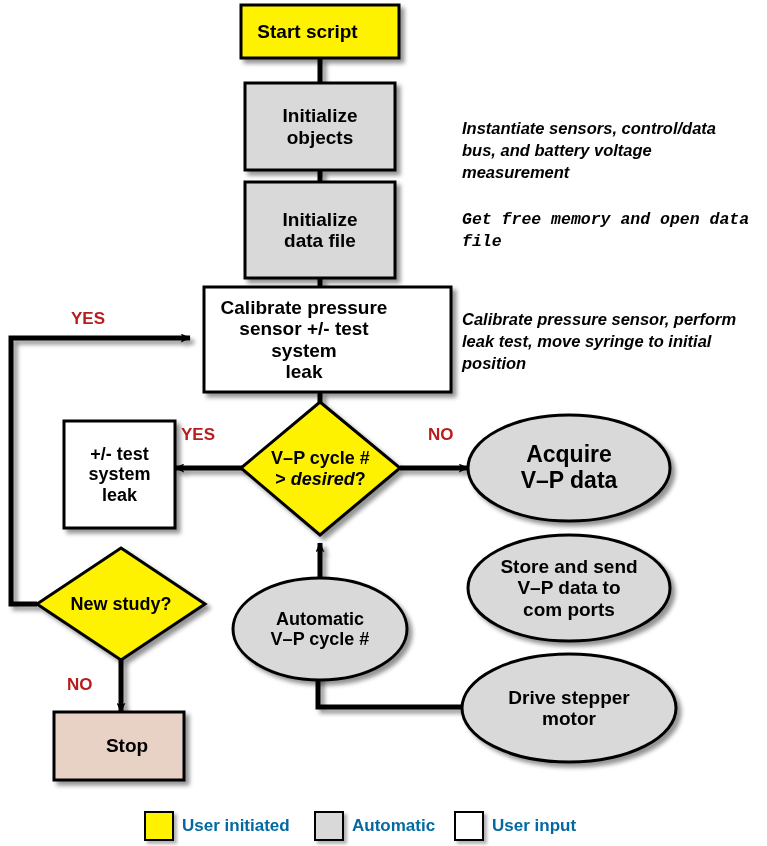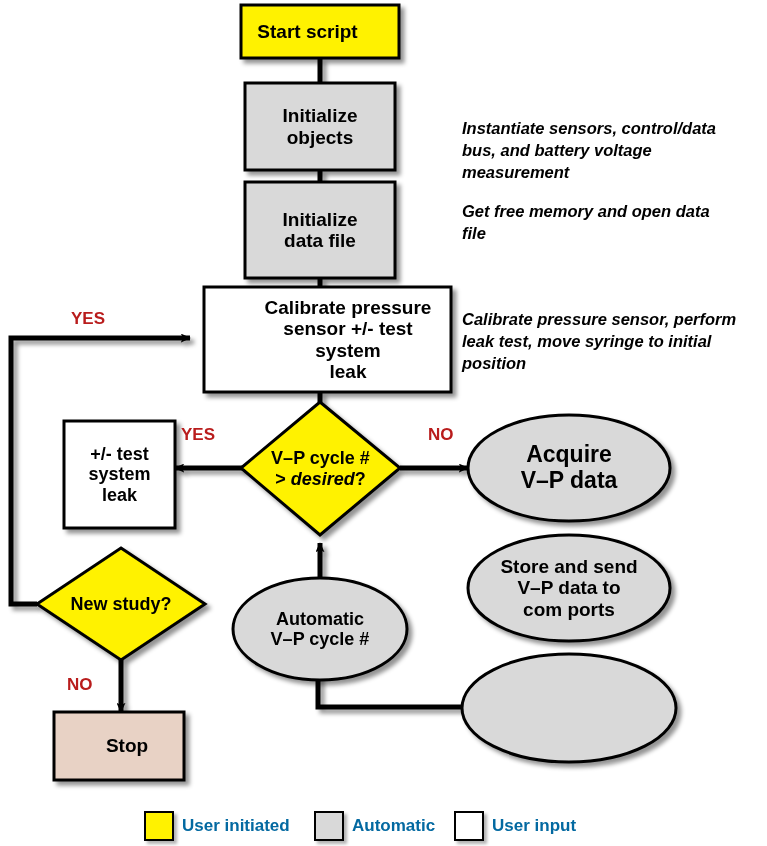--- a/index.html
+++ b/index.html
@@ -124,21 +124,21 @@
   </svg>
 
   <div class="node-text" style="left:241px; top:5px; width:133px; height:53px; font-size:19px;">Start script</div>
 
   <div class="node-text" style="left:245px; top:83px; width:150px; height:87px; font-size:19px;">Initialize
 objects</div>
 
   <div class="node-text" style="left:245px; top:182px; width:150px; height:96px; font-size:19px;">Initialize
 data file</div>
 
-  <div class="node-text" style="left:204px; top:287px; width:200px; height:105px; font-size:19px;margin-left:44px;">Calibrate pressure
+  <div class="node-text" style="left:204px; top:287px; width:200px; height:105px; font-size:19px;">Calibrate pressure
 sensor +/- test system
 leak</div>
 
   <div class="node-text" style="left:64px; top:421px; width:111px; height:107px; font-size:18px;">+/- test
 system
 leak</div>
 
   <div class="node-text" style="left:243px; top:402px; width:155px; height:133px; font-size:18px; flex-direction:column;">
     <span>V–P cycle #</span>
     <span><span>&gt; </span><span class="italic-word">desired</span><span>?</span></span>
@@ -148,29 +148,31 @@
 
   <div class="node-text" style="left:62px; top:712px; width:130px; height:68px; font-size:19px;">Stop</div>
 
   <div class="node-text" style="left:468px; top:415px; width:202px; height:106px; font-size:23px;">Acquire
 V–P data</div>
 
   <div class="node-text" style="left:468px; top:535px; width:202px; height:106px; font-size:19px;">Store and send
 V–P data to
 com ports</div>
 
+  <div class="node-text" style="left:462px; top:654px; width:214px; height:108px; font-size:19px;">Drive stepper
+motor</div>
 
   <div class="node-text" style="left:233px; top:578px; width:174px; height:102px; font-size:18px;">Automatic
 V–P cycle #</div>
 
   <div class="annot" style="left:462px; top:92px; width:300px;margin-top:26px;">Instantiate sensors, control/data
 bus, and battery voltage
 measurement</div>
 
-  <div class="annot" style="left:462px; top:201px; width:300px;">Get free memory and open data
+  <div class="annot" style="left:462px; top:209px; width:300px;font-family:Liberation Mono, monospace;">Get free memory and open data
 file</div>
 
   <div class="annot" style="left:462px; top:309px; width:305px;">Calibrate pressure sensor, perform
 leak test, move syringe to initial
 position</div>
 
   <div class="edge-label" style="left:71px; top:309px;">YES</div>
 
   <div class="edge-label" style="left:181px; top:425px;">YES</div>
 

